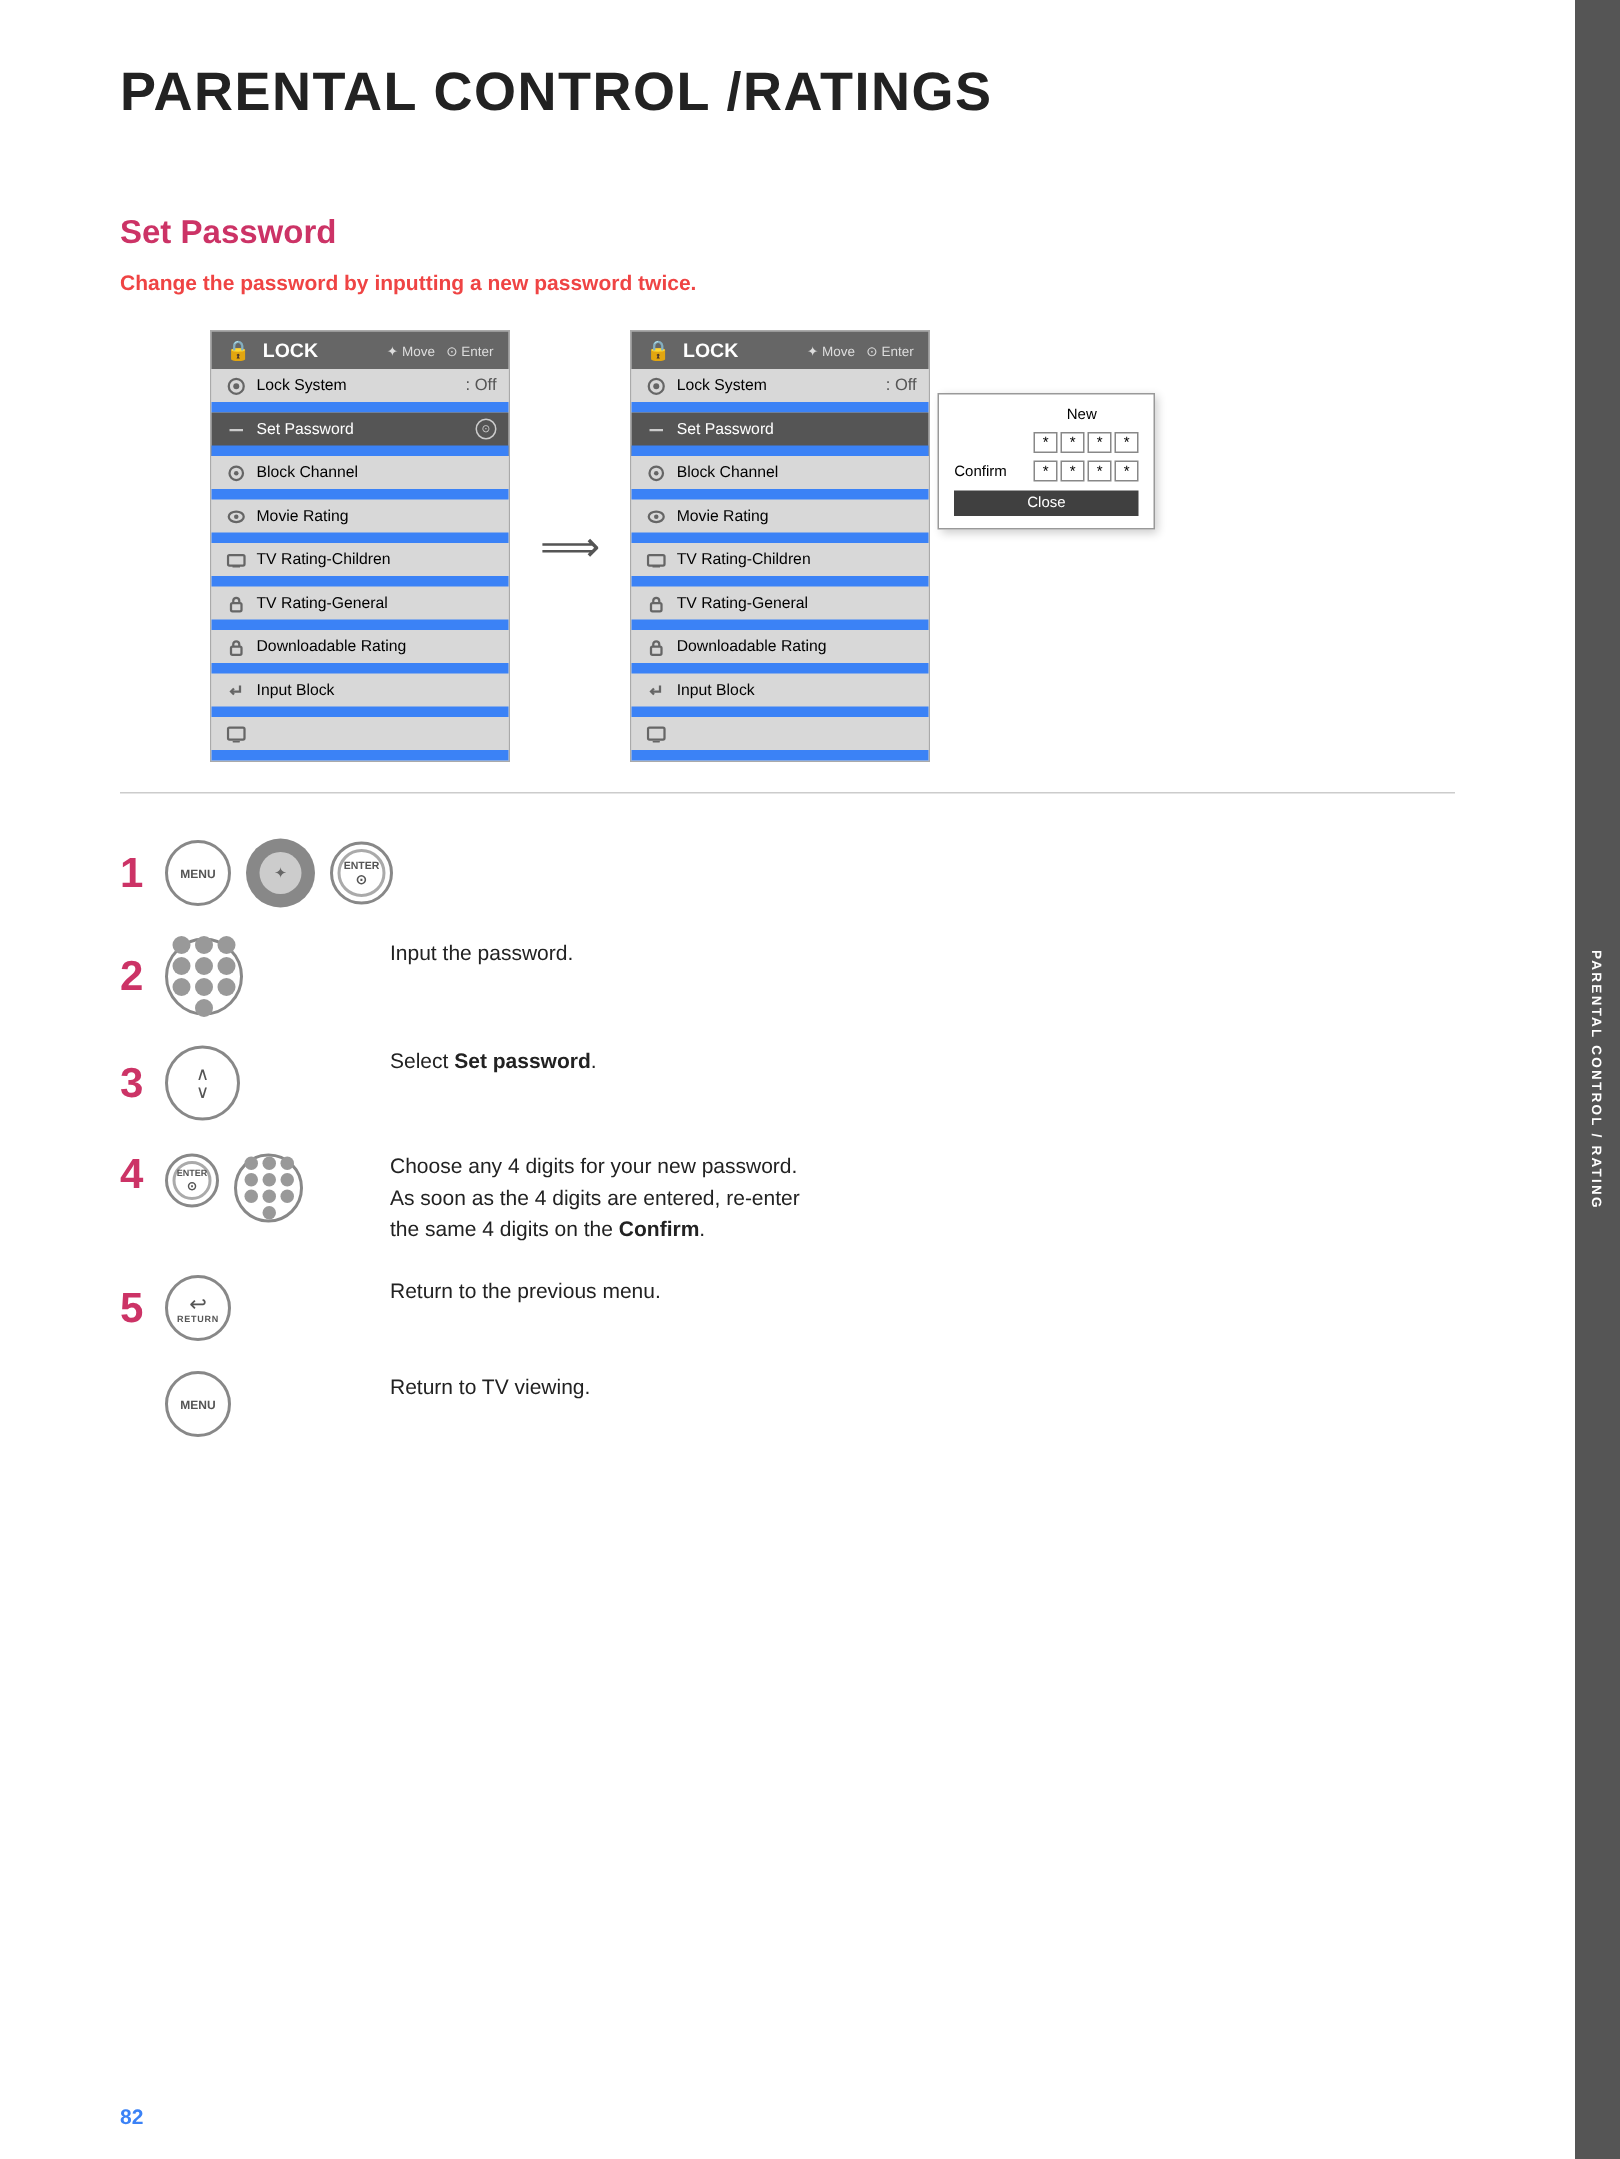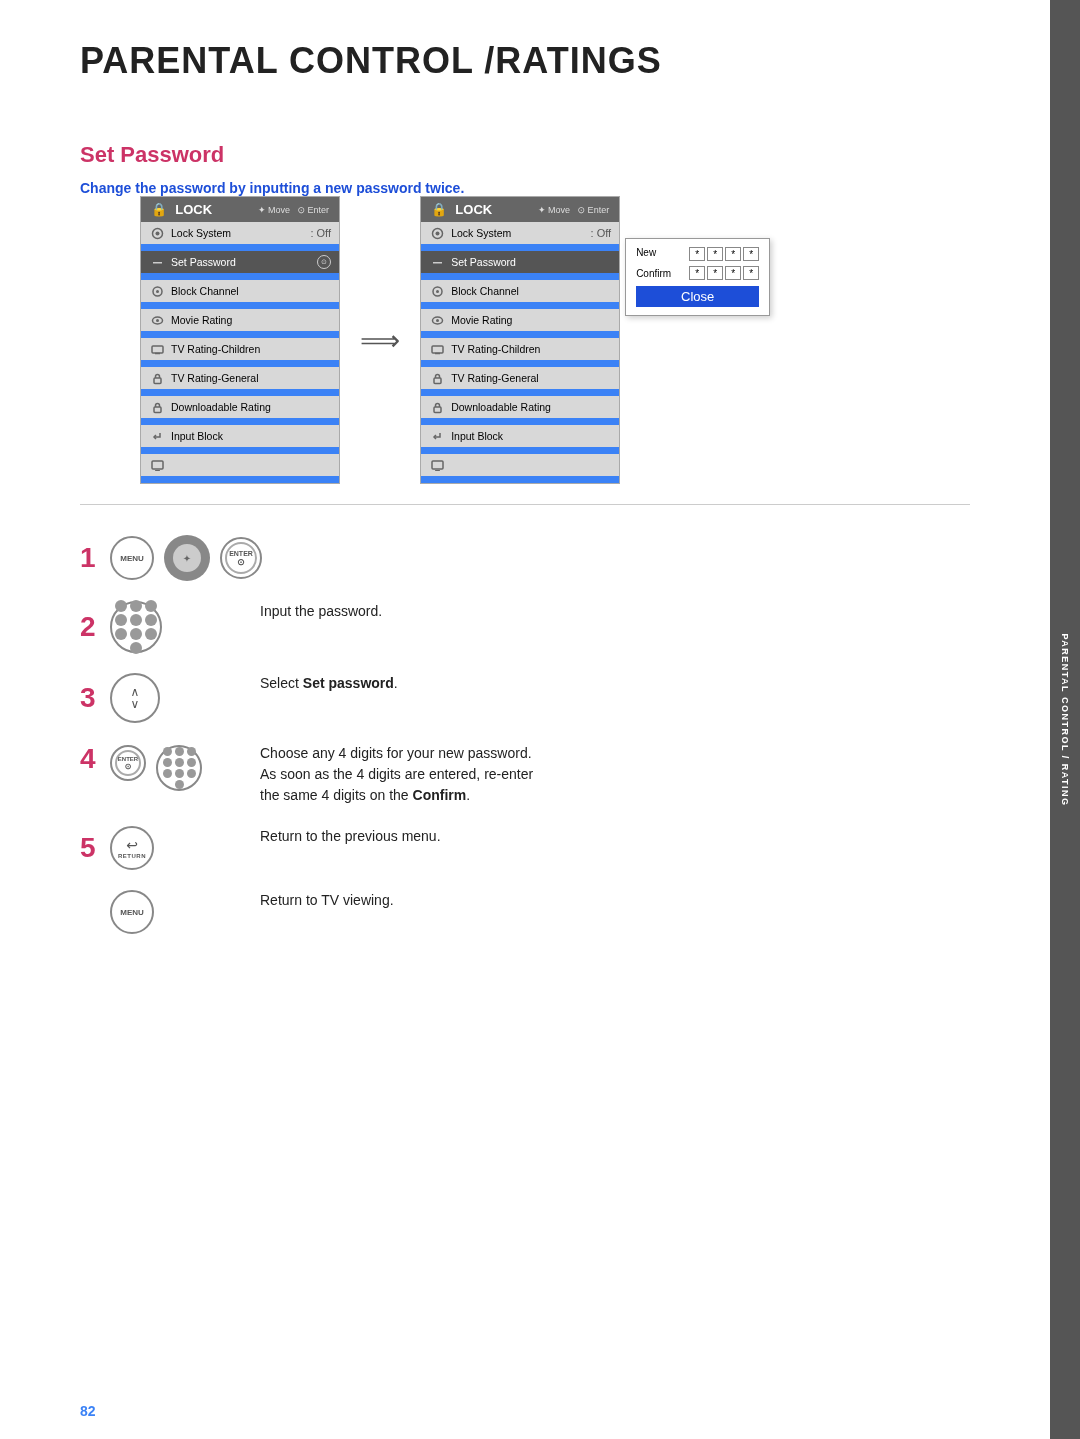--- a/index.html
+++ b/index.html
@@ -31,21 +31,22 @@
     .section-heading {
       font-size: 22px;
       font-weight: 700;
       color: #cc3366;
       margin-bottom: 12px;
     }
 
     .section-subtitle {
       font-size: 14px;
       font-weight: 700;
-      color: #1d4ed8;
+      color: #ef4444;
+      margin-bottom: 24px;
     }
 
     .arrow-symbol {
       font-size: 28px;
       color: #555;
       flex-shrink: 0;
     }
 
     
     .lock-menu {
@@ -557,41 +558,41 @@
                   <rect x="1" y="2" width="11" height="8" rx="1" fill="none" stroke="#666" stroke-width="1.5"></rect>
                   <rect x="4" y="11" width="5" height="1" rx="0.5" fill="#666"></rect>
                 </svg>
             </div>
           </div>
         </div>
       </div>
 
       <div style="position:absolute; top:42px; right:-150px; background:white; border:1px solid #999; padding:8px 10px; width:145px; box-shadow:2px 2px 6px rgba(0,0,0,0.2); font-size:10px;">
 
-        <div style="display:flex; align-items:flex-start; gap:6px; margin-bottom:5px;">
+        <div style="display:flex; align-items:flex-end; gap:6px; margin-bottom:5px;flex-direction:column;">
           <span style="width:48px; font-size:10px;">New</span>
           <div style="display:flex; gap:2px;">
             <div style="width:16px;height:14px;border:1px solid #888;display:flex;align-items:center;justify-content:center;font-size:10px;">*</div>
             <div style="width:16px;height:14px;border:1px solid #888;display:flex;align-items:center;justify-content:center;font-size:10px;">*</div>
             <div style="width:16px;height:14px;border:1px solid #888;display:flex;align-items:center;justify-content:center;font-size:10px;">*</div>
             <div style="width:16px;height:14px;border:1px solid #888;display:flex;align-items:center;justify-content:center;font-size:10px;">*</div>
           </div>
         </div>
 
         <div style="display:flex; align-items:center; gap:6px; margin-bottom:6px;">
           <span style="width:48px; font-size:10px;">Confirm</span>
           <div style="display:flex; gap:2px;">
             <div style="width:16px;height:14px;border:1px solid #888;display:flex;align-items:center;justify-content:center;font-size:10px;">*</div>
             <div style="width:16px;height:14px;border:1px solid #888;display:flex;align-items:center;justify-content:center;font-size:10px;">*</div>
             <div style="width:16px;height:14px;border:1px solid #888;display:flex;align-items:center;justify-content:center;font-size:10px;">*</div>
             <div style="width:16px;height:14px;border:1px solid #888;display:flex;align-items:center;justify-content:center;font-size:10px;">*</div>
           </div>
         </div>
 
-        <div style="background:#1d4ed8;color:white;text-align:center;padding:3px 8px;font-size:13px;cursor:pointer;">Close</div>
+        <div style="background:#404040;color:white;text-align:center;padding:3px 8px;font-size:10px;cursor:pointer;">Close</div>
       </div>
     </div>
   </div>
 
   <hr class="divider-line">
 
   <div class="steps-container">
 
     <div class="step-row">
       <div class="step-number-area">

